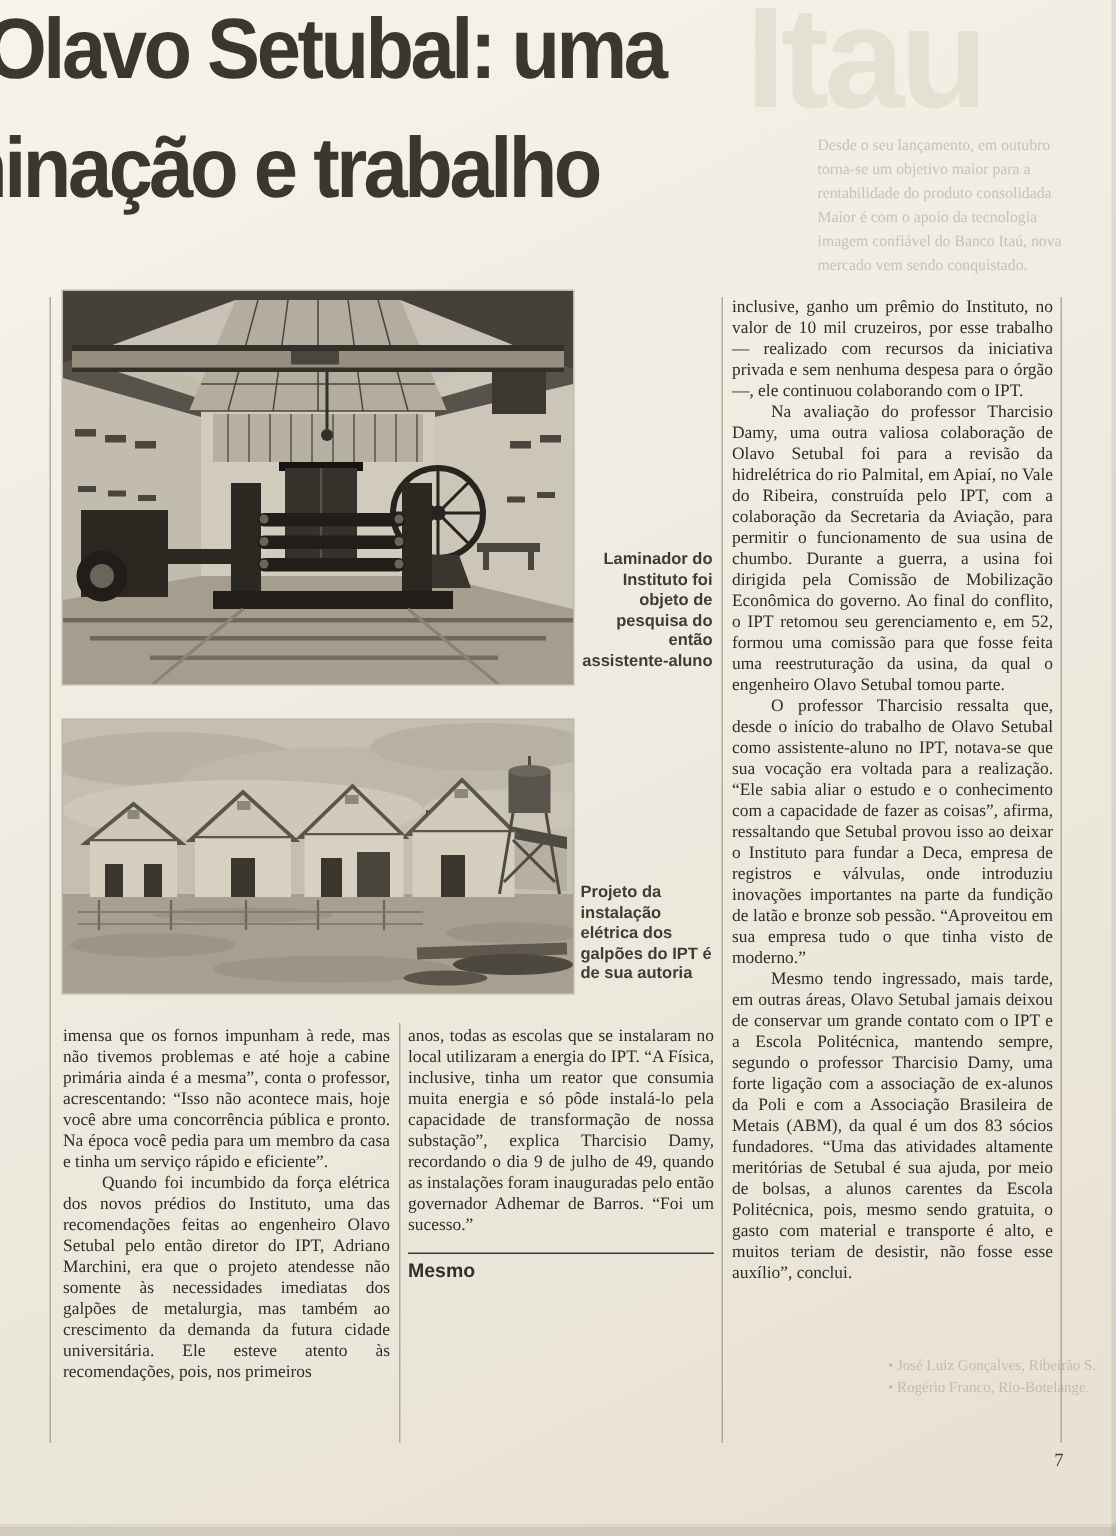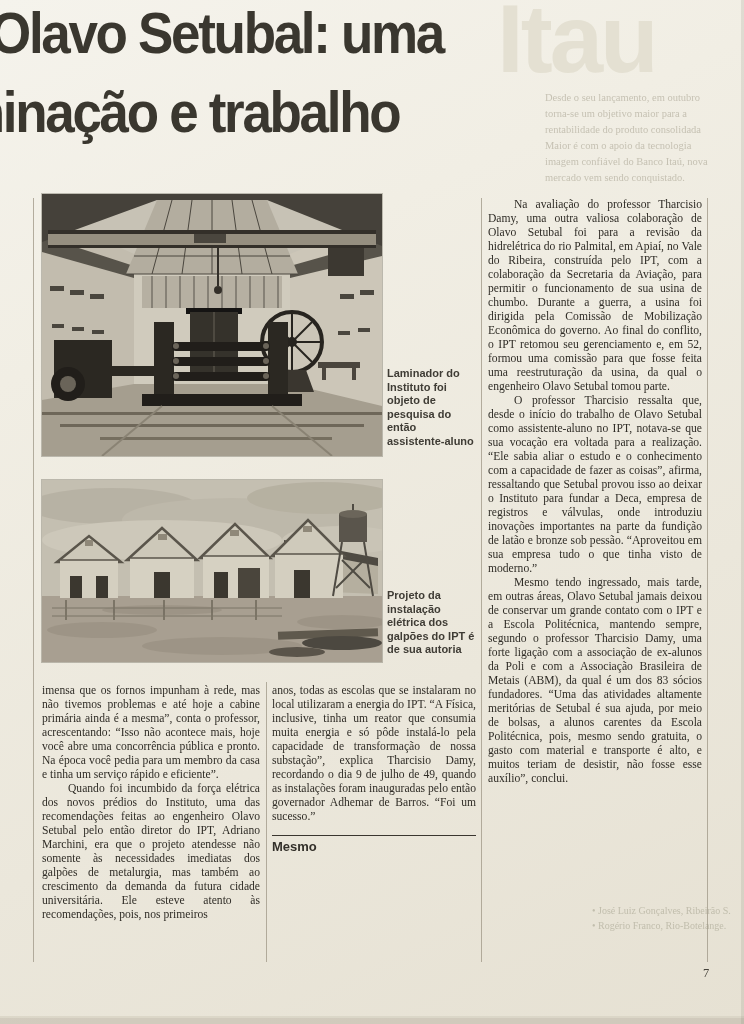--- a/index.html
+++ b/index.html
@@ -164,21 +164,21 @@
     <rect x="310" y="174" width="4" height="12" fill="#4a453d"></rect>
 
     <rect x="0" y="218" width="340" height="3" fill="#6e6759"></rect>
     <rect x="18" y="230" width="304" height="3" fill="#6e6759"></rect>
     <rect x="58" y="243" width="232" height="3" fill="#756e5f"></rect>
     <line x1="120" y1="212" x2="60" y2="262" stroke="#8a8374" stroke-width="2"></line>
     <line x1="230" y1="212" x2="290" y2="262" stroke="#8a8374" stroke-width="2"></line>
   </svg>
 </div>
 
-<div class="abs caption" style="left:387px;top:367px;">Laminador do Instituto foi objeto de pesquisa do então assistente-aluno</div>
+<div class="abs caption" style="left:387px;top:367px;text-align:right;">Laminador do Instituto foi objeto de pesquisa do então assistente-aluno</div>
 
 <div class="abs photo" style="left:42px;top:480px;width:340px;height:182px;">
   <svg width="340" height="182" viewBox="0 0 340 182">
     <rect width="340" height="182" fill="#c4bfb1"></rect>
     <g opacity=".6">
       <ellipse cx="70" cy="26" rx="85" ry="18" fill="#b0aa9c"></ellipse>
       <ellipse cx="190" cy="40" rx="110" ry="22" fill="#bab4a6"></ellipse>
       <ellipse cx="280" cy="18" rx="75" ry="16" fill="#aea898"></ellipse>
       <ellipse cx="120" cy="60" rx="120" ry="20" fill="#d3cec0"></ellipse>
       <ellipse cx="300" cy="60" rx="60" ry="14" fill="#cdc8ba"></ellipse>
@@ -262,20 +262,21 @@
 
 <div class="abs col" style="left:272px;top:684px;width:204px;">
   <p>anos, todas as escolas que se instalaram no local utilizaram a energia do IPT. “A Física, inclusive, tinha um reator que consumia muita energia e só pôde instalá-lo pela capacidade de transformação de nossa substação”, explica Tharcisio Damy, recordando o dia 9 de julho de 49, quando as instalações foram inauguradas pelo então governador Adhemar de Barros. “Foi um sucesso.”</p>
   <div class="usina-block">
     <hr class="usina-rule">
     <div class="usina">Mesmo</div>
   </div>
 </div>
 
 <div class="abs col" style="left:488px;top:198px;width:214px;">
+  <p>inclusive, ganho um prêmio do Instituto, no valor de 10 mil cruzeiros, por esse trabalho — realizado com recursos da iniciativa privada e sem nenhuma despesa para o órgão —, ele continuou colaborando com o IPT.</p>
   <p class="ind">Na avaliação do professor Tharcisio Damy, uma outra valiosa colaboração de Olavo Setubal foi para a revisão da hidrelétrica do rio Palmital, em Apiaí, no Vale do Ribeira, construída pelo IPT, com a colaboração da Secretaria da Aviação, para permitir o funcionamento de sua usina de chumbo. Durante a guerra, a usina foi dirigida pela Comissão de Mobilização Econômica do governo. Ao final do conflito, o IPT retomou seu gerenciamento e, em 52, formou uma comissão para que fosse feita uma reestruturação da usina, da qual o engenheiro Olavo Setubal tomou parte.</p>
   <p class="ind">O professor Tharcisio ressalta que, desde o início do trabalho de Olavo Setubal como assistente-aluno no IPT, notava-se que sua vocação era voltada para a realização. “Ele sabia aliar o estudo e o conhecimento com a capacidade de fazer as coisas”, afirma, ressaltando que Setubal provou isso ao deixar o Instituto para fundar a Deca, empresa de registros e válvulas, onde introduziu inovações importantes na parte da fundição de latão e bronze sob pessão. “Aproveitou em sua empresa tudo o que tinha visto de moderno.”</p>
   <p class="ind">Mesmo tendo ingressado, mais tarde, em outras áreas, Olavo Setubal jamais deixou de conservar um grande contato com o IPT e a Escola Politécnica, mantendo sempre, segundo o professor Tharcisio Damy, uma forte ligação com a associação de ex-alunos da Poli e com a Associação Brasileira de Metais (ABM), da qual é um dos 83 sócios fundadores. “Uma das atividades altamente meritórias de Setubal é sua ajuda, por meio de bolsas, a alunos carentes da Escola Politécnica, pois, mesmo sendo gratuita, o gasto com material e transporte é alto, e muitos teriam de desistir, não fosse esse auxílio”, conclui.</p>
 </div>
 
 <div class="abs ghost-bullets" style="left:592px;top:903px;">
   <div>• José Luiz Gonçalves, Ribeirão S.</div>
   <div>• Rogério Franco, Rio-Botelange.</div>
 </div>
 

